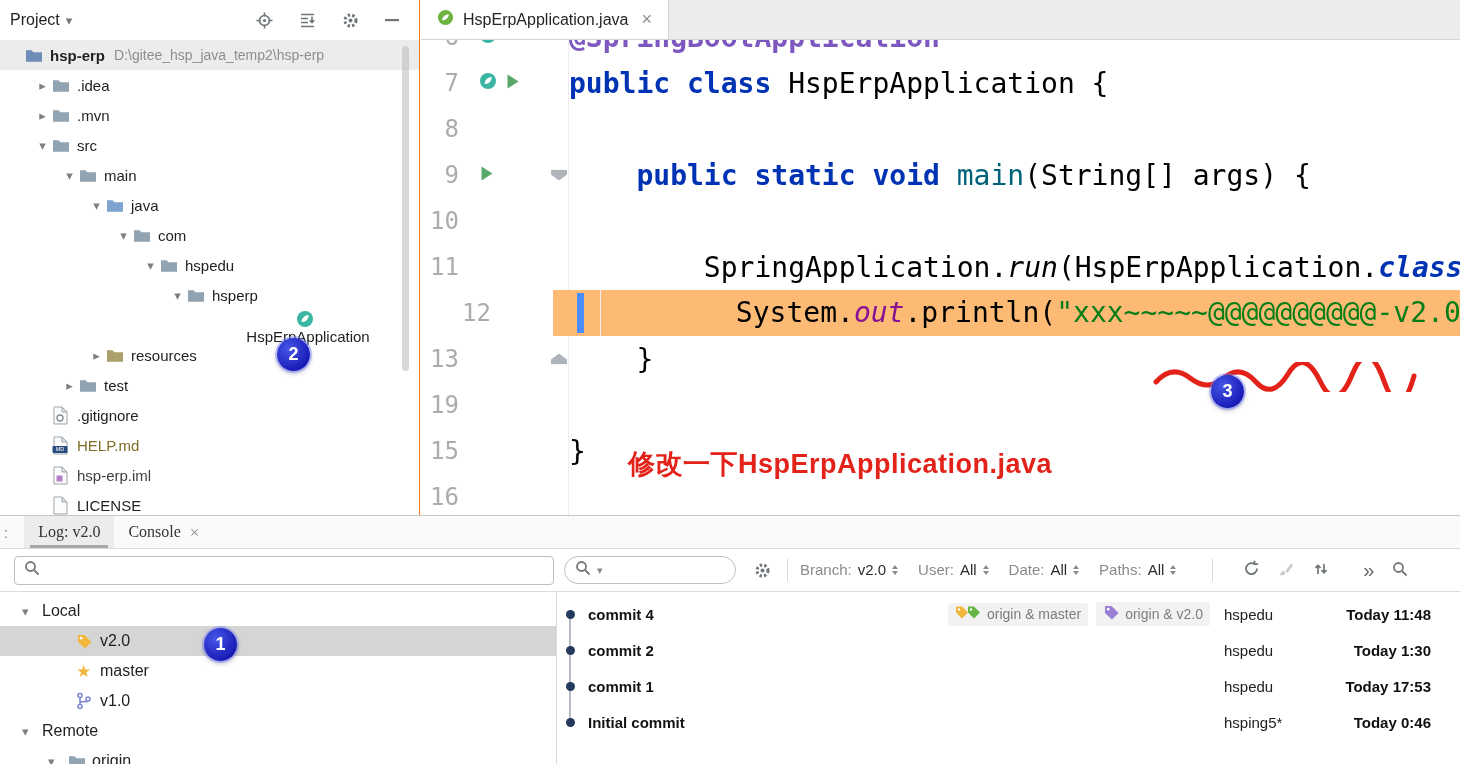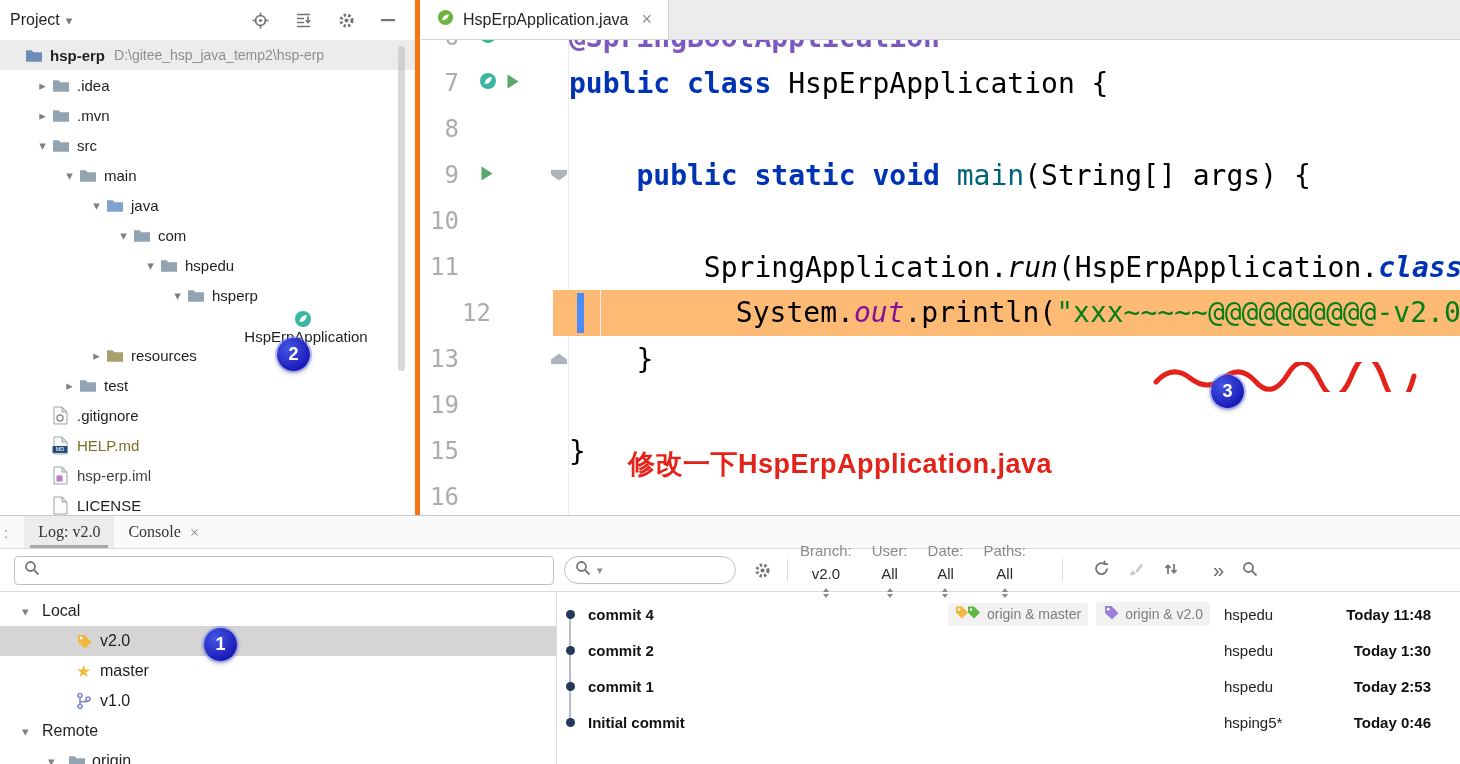--- a/index.html
+++ b/index.html
@@ -5,21 +5,21 @@
   * { margin:0; padding:0; box-sizing:border-box; }
   html,body { width:1460px; height:764px; overflow:hidden; background:#fff; }
   body { font-family:"Liberation Sans","DejaVu Sans",sans-serif; color:#222;
          --red:#E3231A; --badge-blue:#1718B4; --kw:#0033B3; --str:#067D17; --field:#871094;
          --ann:#7C58C0; --spring-green:#6DB33F; --tag-yellow:#F2B63C; --tag-purple:#9B7FD4;
          --run-green:#59A869; --sel-gray:#D5D5D5; }
   .ide { position:relative; width:1460px; height:764px; overflow:hidden; background:#fff; }
 
   
   .project-panel { position:absolute; left:0; top:0; width:420px; height:515px; background:#fff;
-                   border-right:5px solid #f97316; overflow:hidden; }
+                   border-right:1px solid #f97316; overflow:hidden; }
   .pp-header { height:40px; display:flex; align-items:center; padding:0 12px 0 10px; }
   .pp-title { font-size:16px; color:#1f1f1f; }
   .pp-carat { color:#777; margin-left:6px; font-size:13px; }
   .pp-actions { margin-left:auto; display:flex; align-items:center; gap:26px; margin-right:8px; }
   .pp-actions .tbtn { display:flex; align-items:center; }
   .pp-scroll { position:absolute; right:10px; top:46px; width:7px; height:325px; background:#B9B9B9;
                opacity:.55; border-radius:4px; }
   .tree-row { height:30px; display:flex; align-items:center; font-size:15px; color:#1f1f1f; white-space:nowrap; }
   .tree-row.root { background:#ECECEC; }
   .tree-row.root .tree-label { font-weight:bold; }
@@ -82,21 +82,21 @@
   .bp-tab.active::after { content:''; position:absolute; left:6px; right:6px; bottom:0; height:3px; background:#A8A8A8; }
   .bp-toolbar { height:43px; display:flex; align-items:center; border-bottom:1px solid #DBDBDB; background:#fff; }
   .search-left { width:540px; margin-left:14px; height:29px; border:1px solid #BFBFBF; border-radius:4px;
                  display:flex; align-items:center; padding:0 9px; gap:7px; flex:none; background:#fff; }
   .search-mini { width:172px; margin-left:10px; height:28px; border:1px solid #BFBFBF; border-radius:14px;
                  display:flex; align-items:center; padding:0 10px; gap:6px; background:#fff; }
   .mini-carat { color:#888; font-size:11px; }
   .tbtn { display:inline-flex; align-items:center; justify-content:center; cursor:default; }
   .bp-toolbar .tbtn { margin-left:18px; }
   .vdiv { width:1px; height:22px; background:#D9D9D9; margin:0 12px 0 16px; }
-  .filter { display:inline-flex; align-items:center; gap:6px; margin-right:20px; font-size:15px;flex-direction:column; }
+  .filter { display:inline-flex; align-items:center; gap:6px; margin-right:20px; font-size:15px; }
   .f-label { color:#8A8A8A; }
   .f-value { color:#2b2b2b; }
   .spinner { display:inline-flex; flex-direction:column; gap:2px; }
   .spinner i { width:0; height:0; border-left:3.5px solid transparent; border-right:3.5px solid transparent; display:block; }
   .spinner .up { border-bottom:4px solid #8A8A8A; }
   .spinner .down { border-top:4px solid #8A8A8A; }
   .more-ic { color:#666; font-size:20px; line-height:1; }
   .bp-content { flex:1; display:flex; overflow:hidden; }
   .branches { width:557px; flex:none; border-right:1px solid #DBDBDB; padding-top:4px; overflow:hidden; }
   .br-row { height:30px; display:flex; align-items:center; font-size:16px; color:#1f1f1f; }
@@ -620,21 +620,21 @@
             <span class="crefs"></span>
             <span class="cauthor">hspedu</span>
             <span class="cdate">Today 1:30</span>
           </div>
           <div class="commit-row">
             <span class="cdot"></span>
             <span class="cmsg">commit 1</span>
             <span class="cspace"></span>
             <span class="crefs"></span>
             <span class="cauthor">hspedu</span>
-            <span class="cdate">Today 2:53</span>
+            <span class="cdate">Today 17:53</span>
           </div>
           <div class="commit-row">
             <span class="cdot"></span>
             <span class="cmsg">Initial commit</span>
             <span class="cspace"></span>
             <span class="crefs"></span>
             <span class="cauthor">hsping5*</span>
             <span class="cdate">Today 0:46</span>
           </div>
         </div>

